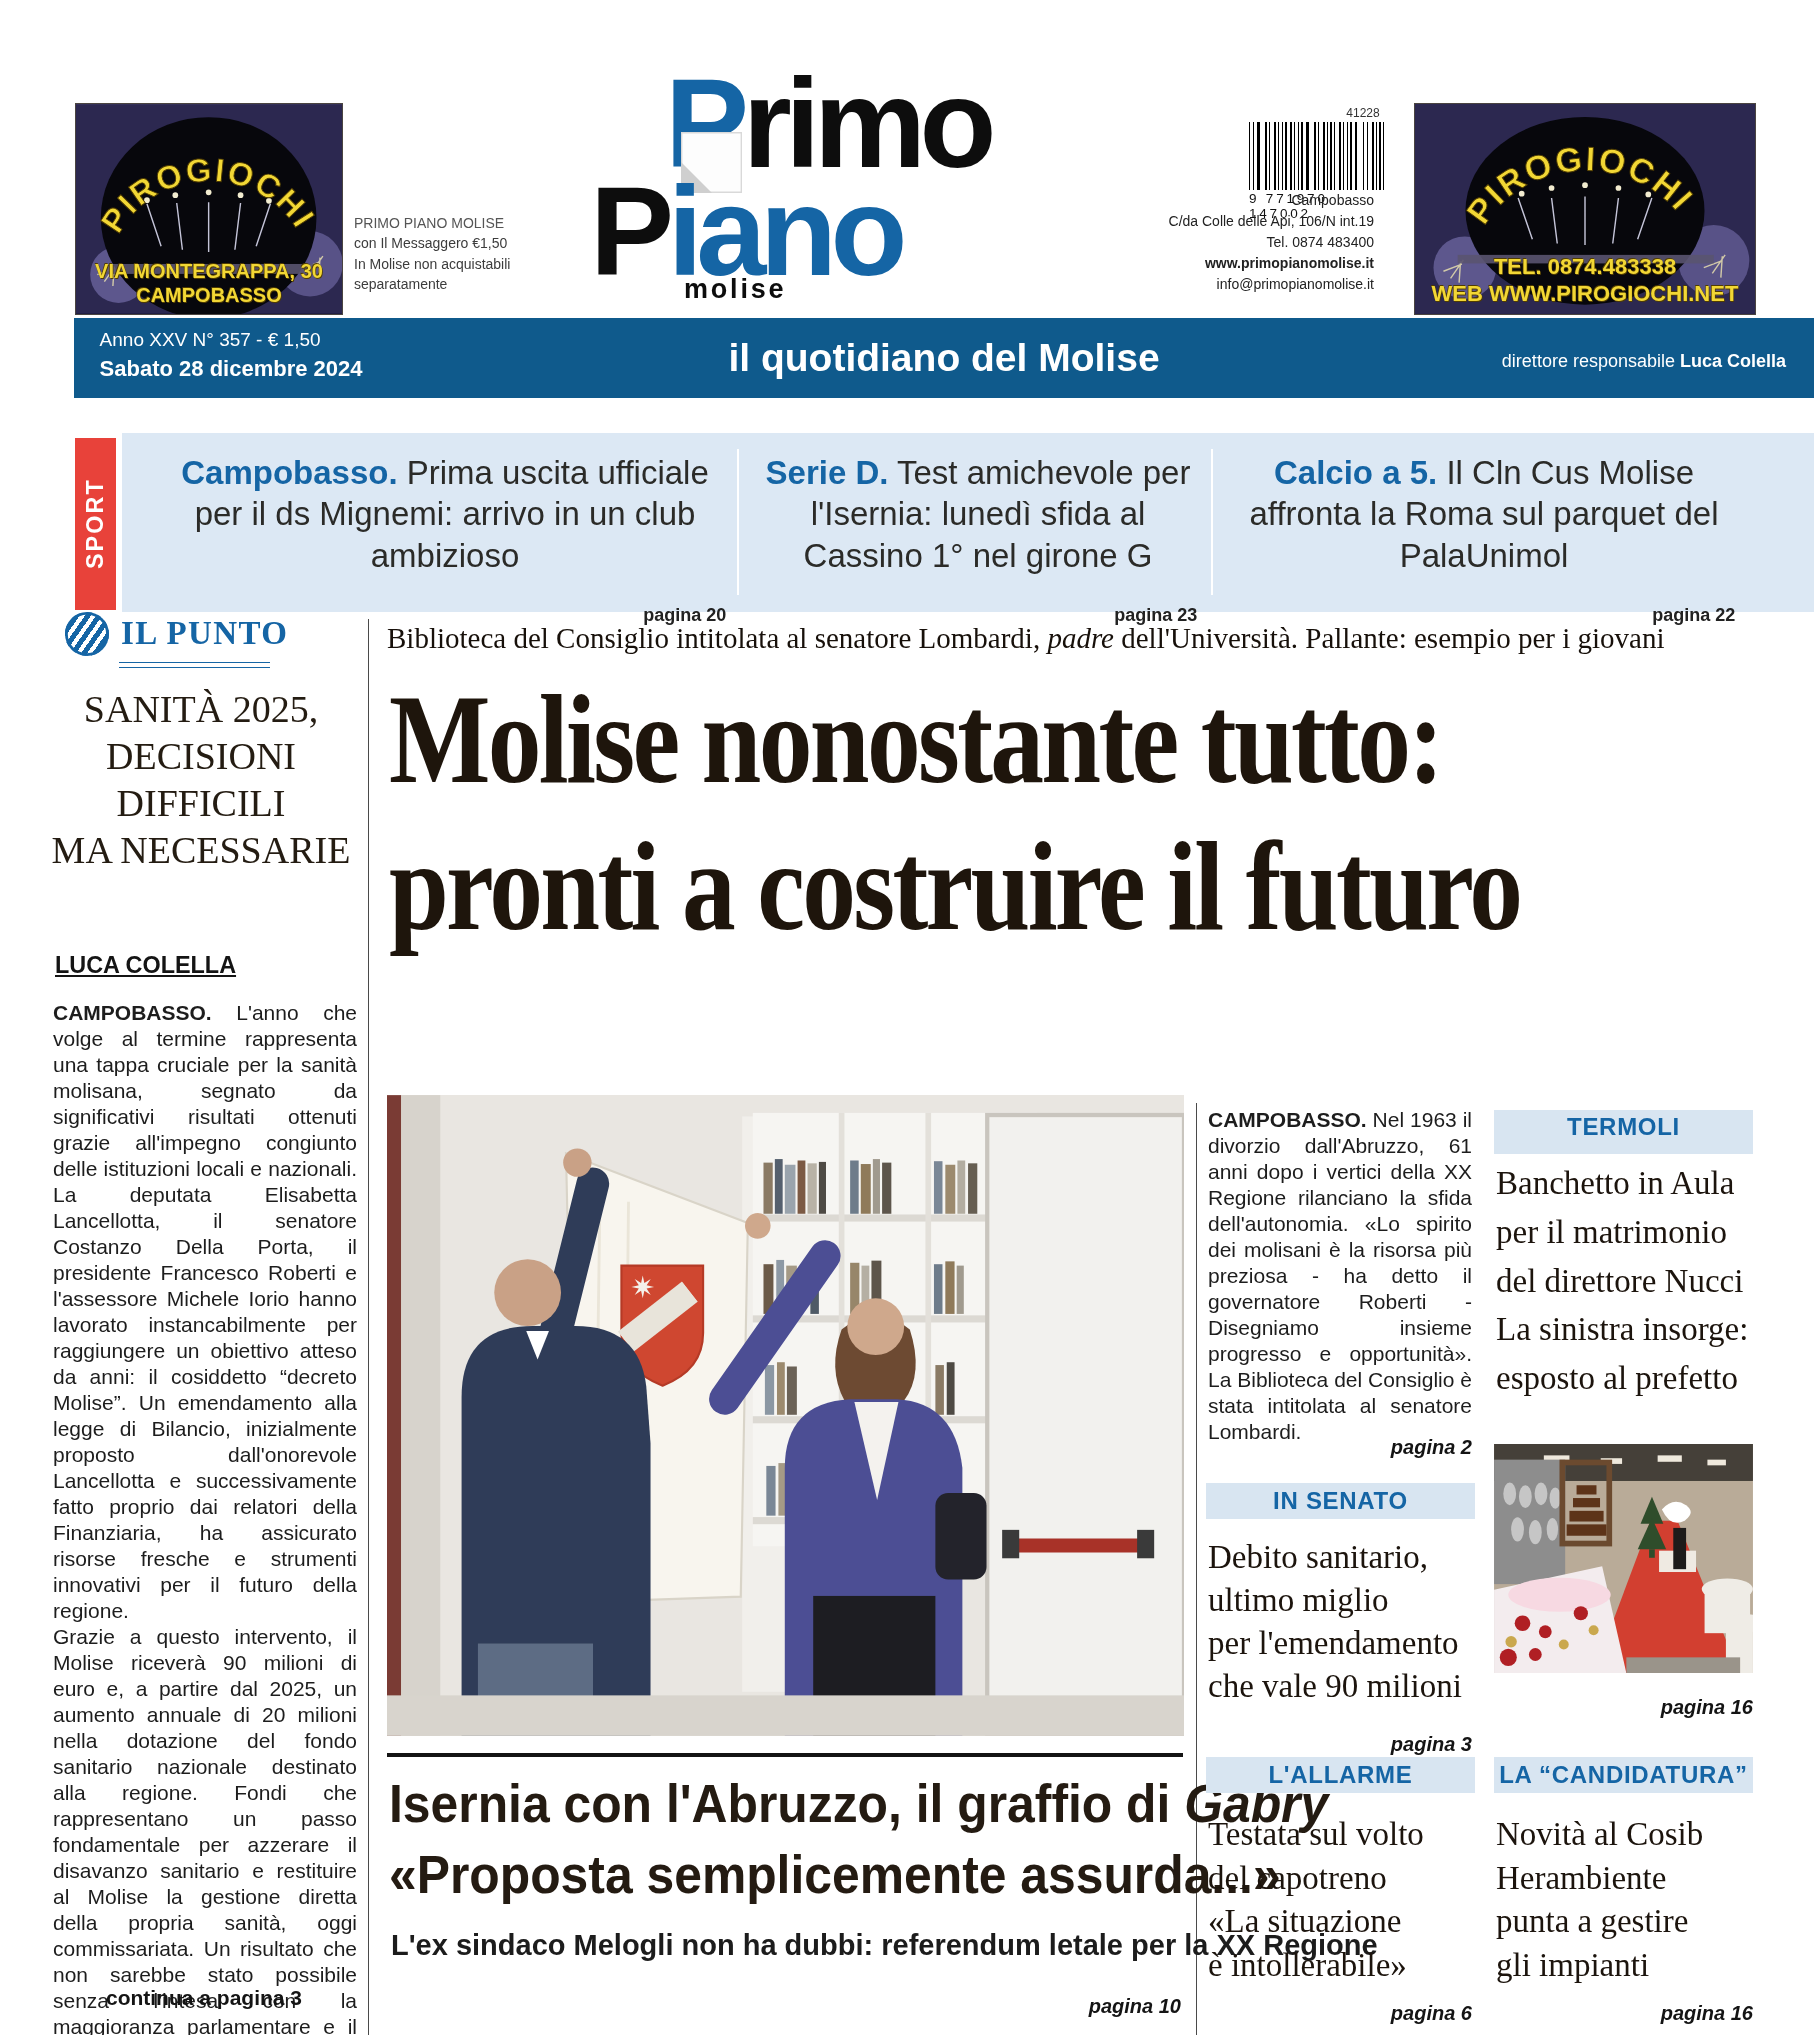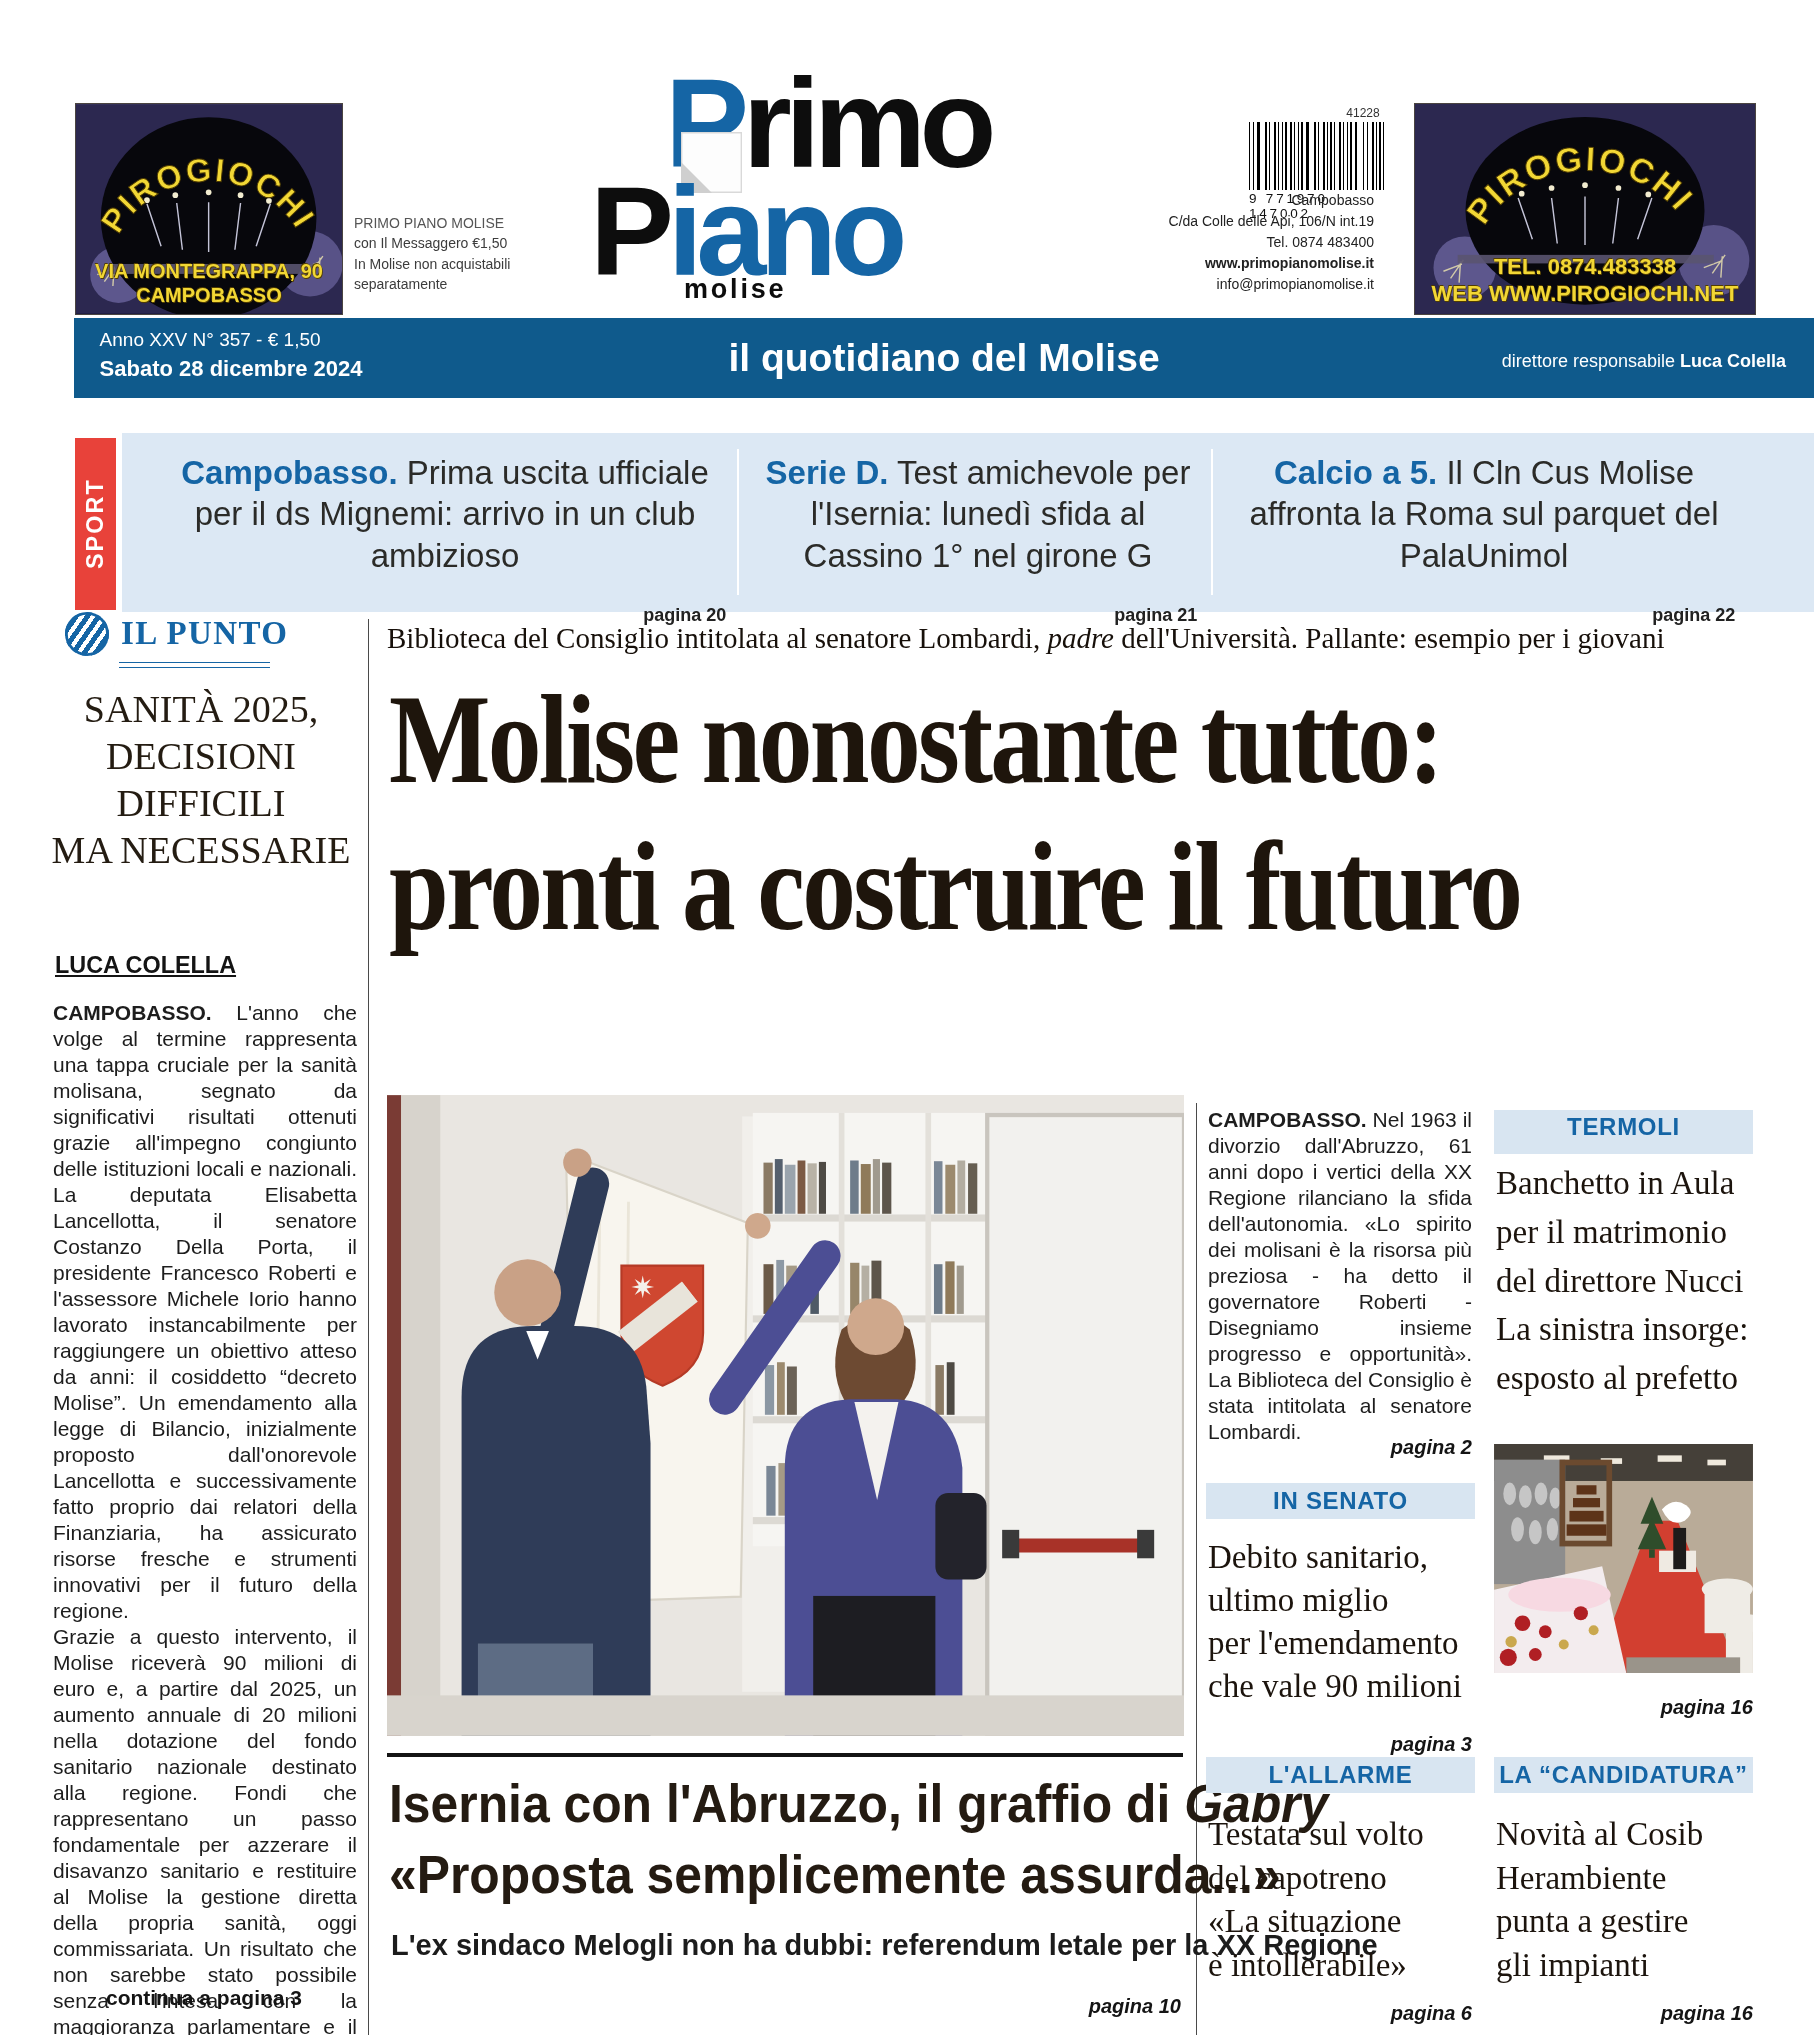--- a/index.html
+++ b/index.html
@@ -85,21 +85,21 @@
           <circle cx="187" cy="124" r="4"></circle>
         <circle cx="232" cy="128" r="4"></circle>
           <circle cx="272" cy="136" r="4"></circle>
       </g>
       <rect x="40" y="225" width="295" height="14" fill="#5a5470" opacity=".9"></rect>
       <path id="adArcL" d="M 58 190 A 140 130 0 0 1 318 190" fill="none"></path>
       <text font-family="Liberation Sans, sans-serif" font-weight="bold" font-size="46" fill="#f2d735" stroke="#4d3a00" stroke-width="1.3" letter-spacing="3">
         <textPath href="#adArcL" startOffset="6">PIROGIOCHI</textPath>
       </text>
     </svg>
-    <div class="ad-line" style="bottom:31px;font-size:20px;">VIA MONTEGRAPPA, 90</div>
+    <div class="ad-line" style="bottom:31px;font-size:20px;">VIA MONTEGRAPPA, 30</div>
     <div class="ad-line" style="bottom:7px;font-size:20px;">CAMPOBASSO</div>
   </div>
 
   <div class="abs price" style="left:354px;top:213px;width:178px;">
     <div style="color:#555;">PRIMO PIANO MOLISE</div>
     <div>con Il Messaggero €1,50</div>
     <div>In Molise non acquistabili</div>
     <div>separatamente</div>
   </div>
 
@@ -175,21 +175,21 @@
     <span>SPORT</span>
   </div>
   <div class="sport-strip" style="left:122px;top:433px;width:1692px;height:179px;text-align:center;">
     <div class="sport-col" style="left:39px;width:568px;">
       <b>Campobasso.</b><span> Prima uscita ufficiale per il ds Mignemi: arrivo in un club ambizioso</span>
       <span class="pg2">pagina 20</span>
     </div>
     <div class="vdiv" style="left:615px;"></div>
     <div class="sport-col" style="left:634px;width:444px;">
       <b>Serie D.</b><span> Test amichevole per l'Isernia: lunedì sfida al Cassino 1° nel girone G</span>
-      <span class="pg2">pagina 21</span>
+      <span class="pg2">pagina 23</span>
     </div>
     <div class="vdiv" style="left:1089px;"></div>
     <div class="sport-col" style="left:1108px;width:508px;">
       <b>Calcio a 5.</b><span> Il Cln Cus Molise affronta la Roma sul parquet del PalaUnimol</span>
       <span class="pg2">pagina 22</span>
     </div>
   </div>
 
   <div class="rule-v" style="left:368px;top:619px;height:1416px;"></div>
   <div class="rule-v" style="left:1196px;top:1103px;height:933px;"></div>

